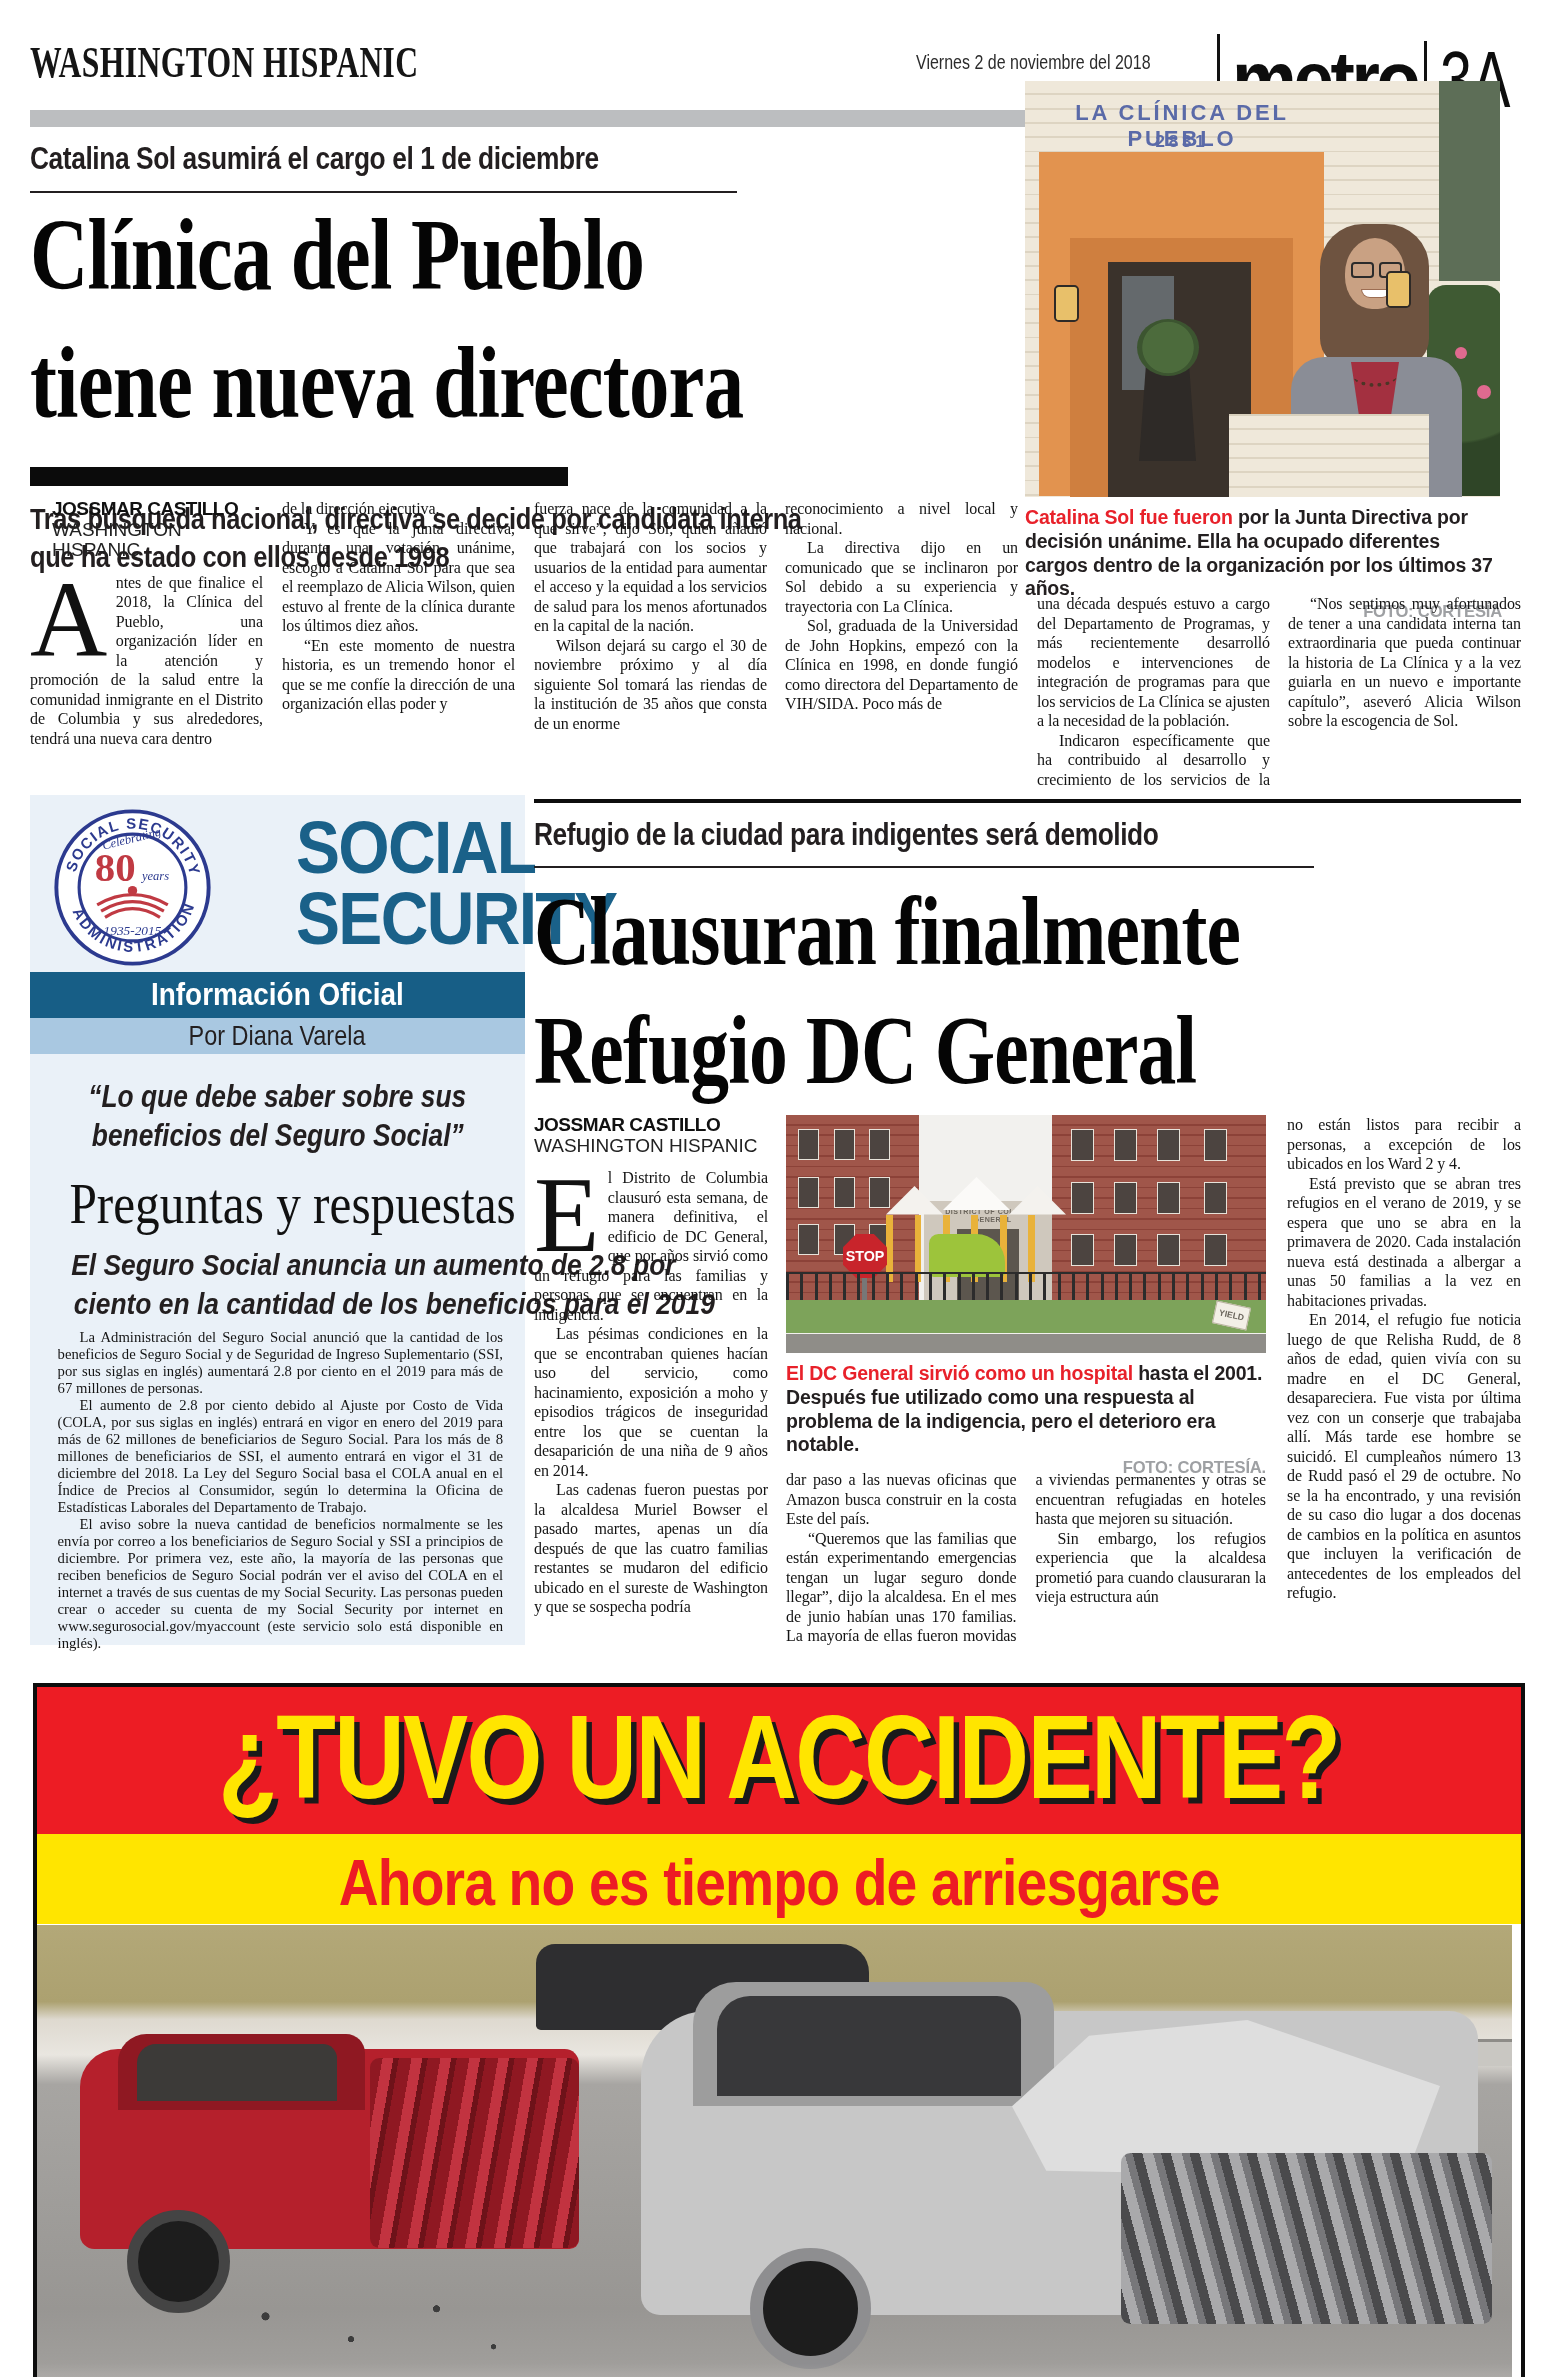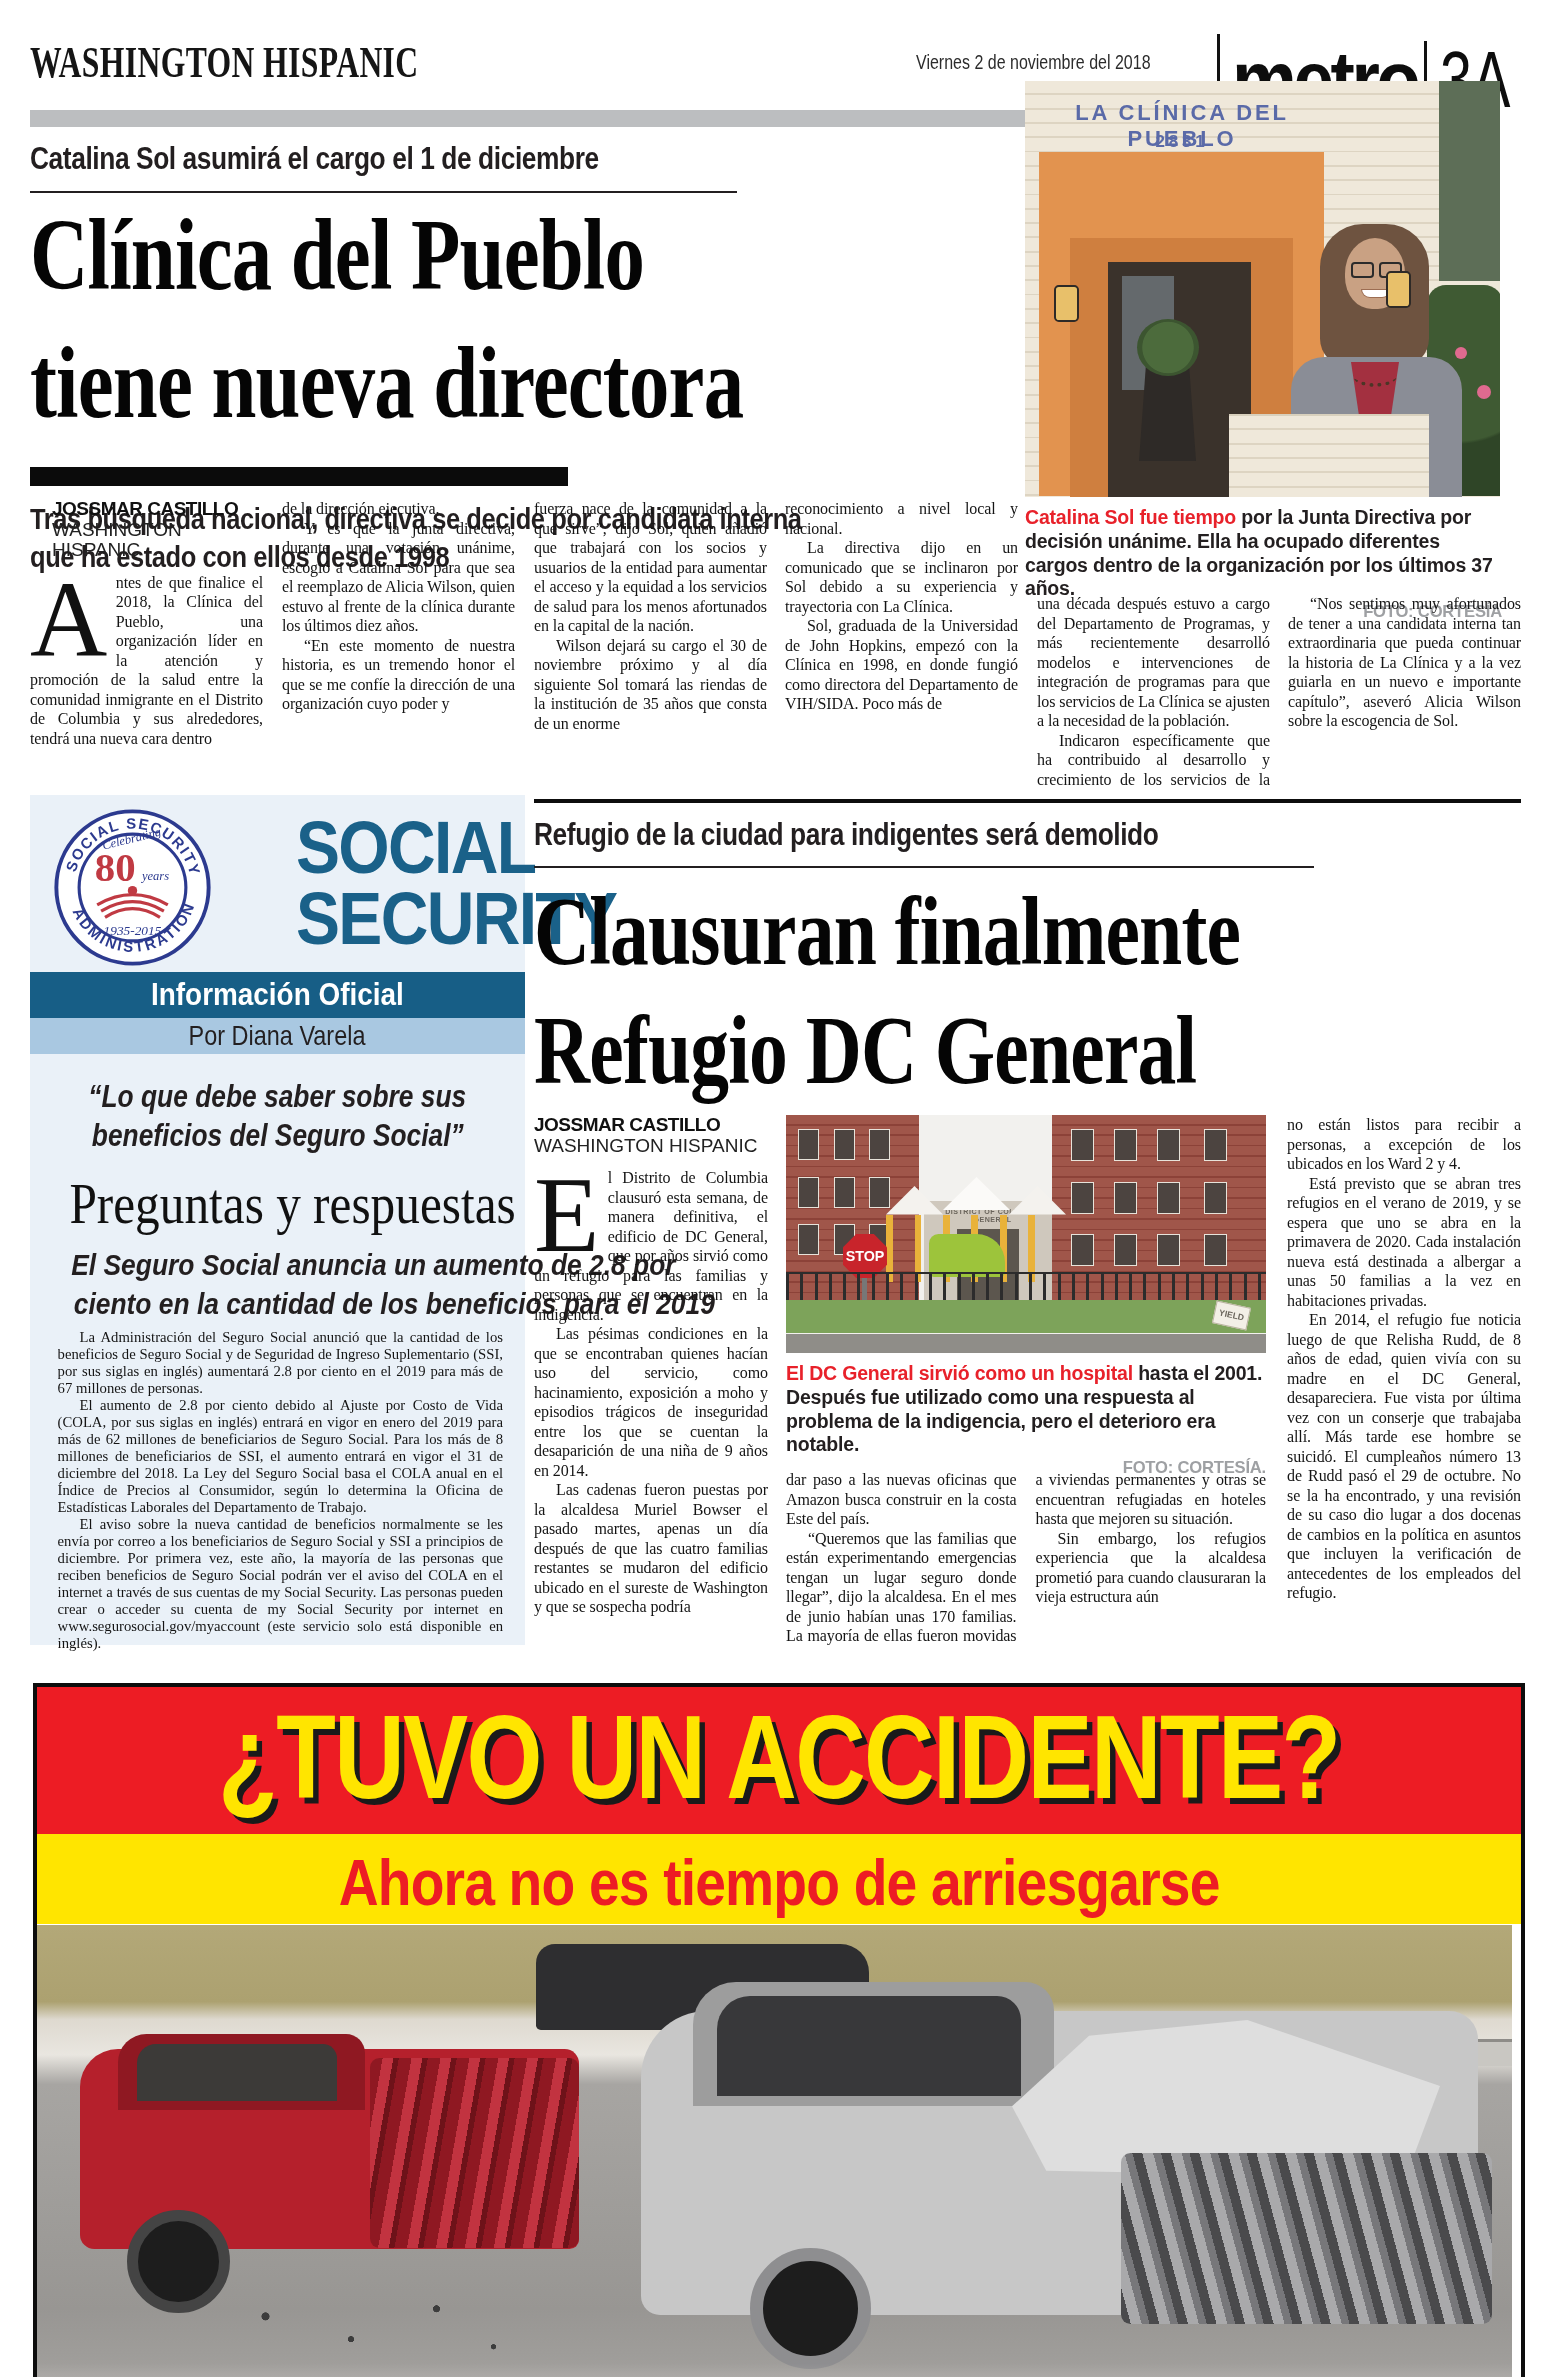--- a/index.html
+++ b/index.html
@@ -115,35 +115,35 @@
     <div class="abs" style="left:326px;top:281px;width:48px;height:71px;background:#a33040;clip-path:polygon(0 0,100% 0,78% 100%,22% 100%);"></div>
     <div class="abs" style="left:328px;top:283px;width:44px;height:19px;border:0 solid;border-bottom:4.8px dotted #4c3526;border-radius:50%;"></div>
 
     <div class="abs brickwall" style="left:204px;top:333px;width:200px;height:83px;border-top:2.9px solid #d8d0bd;"></div>
     <div class="abs" style="left:114px;top:285px;width:57px;height:95px;background:#2e2a27;clip-path:polygon(12% 0,88% 0,100% 100%,0 100%);"></div>
     <div class="abs" style="left:112px;top:238px;width:62px;height:57px;background:radial-gradient(circle,#4c6b3c 0 60%,#3c5530 62%);border-radius:50%;"></div>
     <div class="abs" style="left:28.5px;top:204px;width:21px;height:33px;background:#e8c06a;border:2.4px solid #2e2a27;border-radius:4.8px;"></div>
     <div class="abs" style="left:361px;top:190px;width:21px;height:33px;background:#e8c06a;border:2.4px solid #2e2a27;border-radius:4.8px;"></div>
   </div>
   <div class="caption" style="left:1025px;top:506px;width:477px;">
-    <span class="cap-lead">Catalina Sol fue tiempo</span><span> por la Junta Directiva por decisión unánime. Ella ha ocupado diferentes cargos dentro de la organización por los últimos 37 años.</span>
+    <span class="cap-lead">Catalina Sol fue fueron</span><span> por la Junta Directiva por decisión unánime. Ella ha ocupado diferentes cargos dentro de la organización por los últimos 37 años.</span>
     <span class="credit">FOTO: CORTESÍA</span>
   </div>
 
   <div class="col" style="left:30px;top:499px;width:233px;height:291px;">
     <div class="byline">
       <span class="bn">JOSSMAR CASTILLO</span><br>
       <span class="bo">WASHINGTON HISPANIC</span>
     </div>
     <p class="cont"><span class="dropcap">A</span><span>ntes de que finalice el 2018, la Clínica del Pueblo, una organización líder en la atención y promoción de la salud entre la comunidad inmigrante en el Distrito de Columbia y sus alrededores, tendrá una nueva cara dentro</span></p>
   </div>
   <div class="col" style="left:282px;top:499px;width:233px;height:291px;">
     <p class="cont">de la dirección ejecutiva.</p>
     <p>Y es que la junta directiva, durante una votación unánime, escogió a Catalina Sol para que sea el reemplazo de Alicia Wilson, quien estuvo al frente de la clínica durante los últimos diez años.</p>
-    <p>“En este momento de nuestra historia, es un tremendo honor el que se me confíe la dirección de una organización cuyo poder y</p>
+    <p>“En este momento de nuestra historia, es un tremendo honor el que se me confíe la dirección de una organización ellas poder y</p>
   </div>
   <div class="col" style="left:534px;top:499px;width:233px;height:291px;">
     <p class="cont">fuerza nace de la comunidad a la que sirve”, dijo Sol, quien añadió que trabajará con los socios y usuarios de la entidad para aumentar el acceso y la equidad a los servicios de salud para los menos afortunados en la capital de la nación.</p>
     <p>Wilson dejará su cargo el 30 de noviembre próximo y al día siguiente Sol tomará las riendas de la institución de 35 años que consta de un enorme</p>
   </div>
   <div class="col" style="left:785px;top:499px;width:233px;height:291px;">
     <p class="cont">reconocimiento a nivel local y nacional.</p>
     <p>La directiva dijo en un comunicado que se inclinaron por Sol debido a su experiencia y trayectoria con La Clínica.</p>
     <p>Sol, graduada de la Universidad de John Hopkins, empezó con la Clínica en 1998, en donde fungió como directora del Departamento de VIH/SIDA. Poco más de</p>
   </div>

